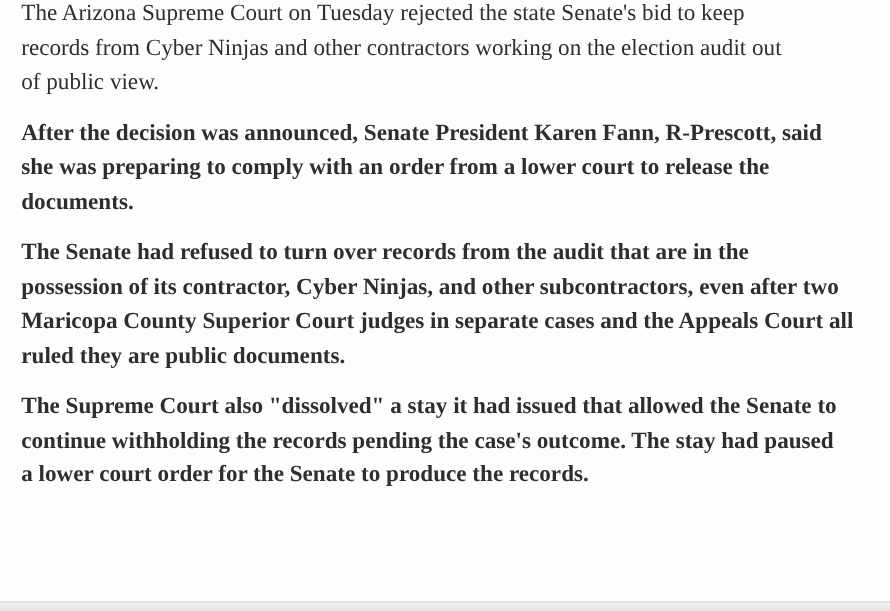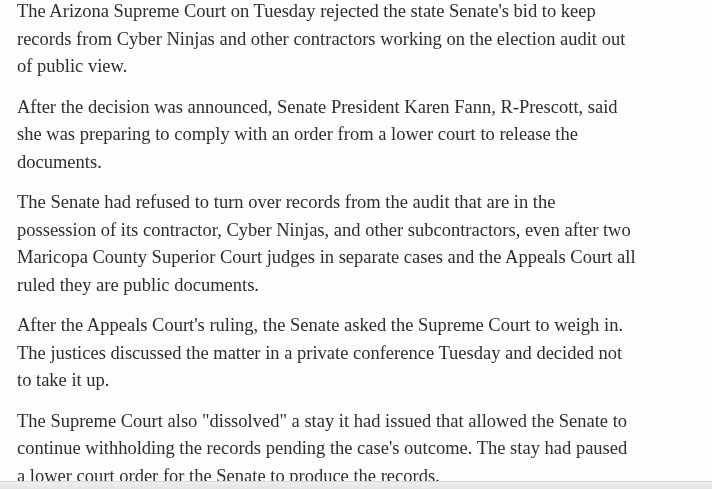--- a/index.html
+++ b/index.html
@@ -21,20 +21,21 @@
     line-height: 27.5px;
     color: #2e2e2e;
   }
   .para {
     margin: 0;
     white-space: pre-line;   
     text-align: left;
   }
   .para + .para {
     margin-top: 13px;
+    font-weight: bold;
   }
   .bottom-edge {
     position: absolute;
     left: 0;
     bottom: 0;
     width: 712px;
     height: 7px;
     border-top: 1px solid #d6d6d6;
     background: linear-gradient(#efefef, #e4e4e4);
   }
@@ -46,21 +47,18 @@
   <p class="para">The Arizona Supreme Court on Tuesday rejected the state Senate's bid to keep
 records from Cyber Ninjas and other contractors working on the election audit out
 of public view.</p>
   <p class="para">After the decision was announced, Senate President Karen Fann, R-Prescott, said
 she was preparing to comply with an order from a lower court to release the
 documents.</p>
   <p class="para">The Senate had refused to turn over records from the audit that are in the
 possession of its contractor, Cyber Ninjas, and other subcontractors, even after two
 Maricopa County Superior Court judges in separate cases and the Appeals Court all
 ruled they are public documents.</p>
-  <p class="para">After the Appeals Court's ruling, the Senate asked the Supreme Court to weigh in.
-The justices discussed the matter in a private conference Tuesday and decided not
-to take it up.</p>
   <p class="para">The Supreme Court also "dissolved" a stay it had issued that allowed the Senate to
 continue withholding the records pending the case's outcome. The stay had paused
 a lower court order for the Senate to produce the records.</p>
 </div>
 
 <div class="bottom-edge"></div>
 
 </body></html>

